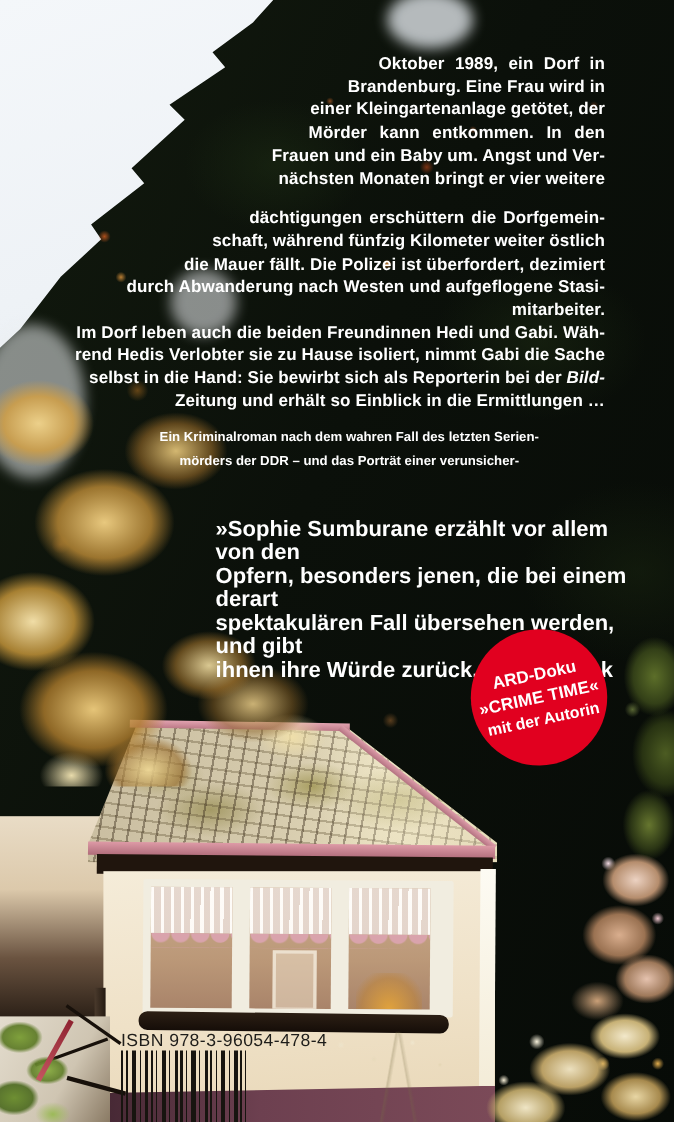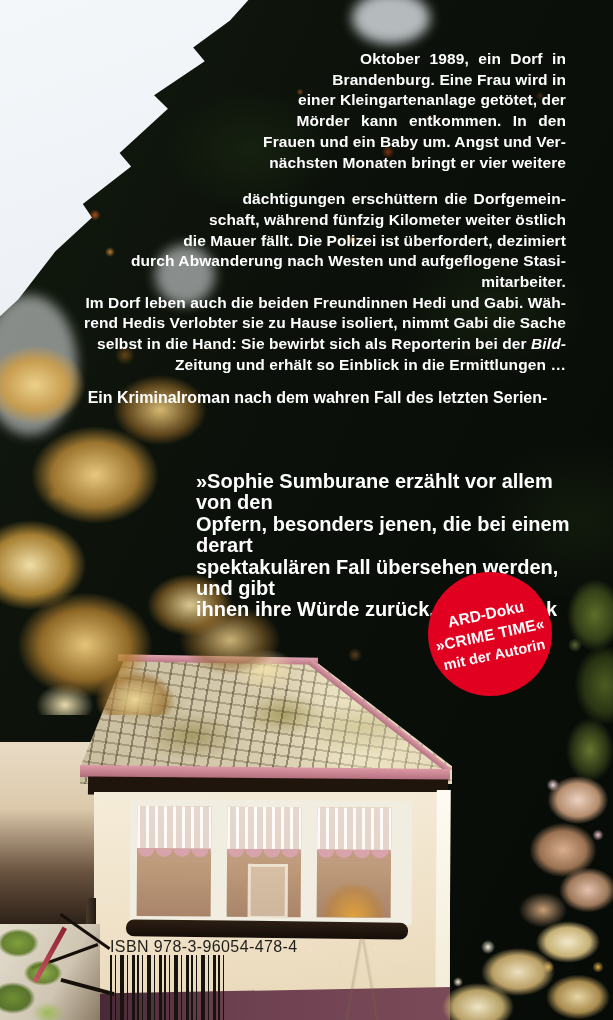--- a/index.html
+++ b/index.html
@@ -118,26 +118,26 @@
     radial-gradient(circle 4px at 60px 25px,#e6d9ba,transparent 70%),
     radial-gradient(circle 4px at 95px 10px,#efe7d0,transparent 70%),
     radial-gradient(circle 3px at 120px 30px,#e2d4b2,transparent 70%),
     linear-gradient(100deg,transparent 48%,rgba(120,110,70,.35) 49%,transparent 51%),
     linear-gradient(80deg,transparent 58%,rgba(120,110,70,.3) 59%,transparent 61%);}
   
   .isbn{left:110px;top:938px;z-index:8;color:#1e1d1a;font-size:16px;letter-spacing:.4px;font-weight:400;}
   .barcode{left:110px;top:955px;width:116px;height:65px;z-index:8;background-image:
     repeating-linear-gradient(90deg,#17140f 0 2px,transparent 2px 5px,#17140f 5px 6px,transparent 6px 10px,#17140f 10px 14px,transparent 14px 17px,#17140f 17px 18px,transparent 18px 22px,#17140f 22px 25px,transparent 25px 27px);}
   
-  .synopsis{right:47px;top:49px;z-index:10;color:#fff;text-align:right;
+  .synopsis{right:63px;top:49px;z-index:10;color:#fff;text-align:right;
     font-size:15.5px;line-height:20.7px;font-weight:700;letter-spacing:.1px;}
   .synopsis .ws1{word-spacing:5px;} .synopsis .ws2{word-spacing:7px;} .synopsis .ws3{word-spacing:2px;margin-top:16px;}
   .synopsis em{font-style:italic;}
   .blurb{left:80px;right:58px;top:387px;z-index:10;color:#fff;text-align:center;
-    font-size:16px;line-height:21.6px;font-weight:700;}
+    font-size:12px;line-height:21.6px;font-weight:700;}
   .quote{left:196px;top:471px;width:376px;z-index:10;color:#fff;text-align:left;
     font-size:20px;line-height:21.4px;font-weight:700;}
   .badge{left:428px;top:572px;width:124px;height:124px;border-radius:50%;z-index:11;
     display:flex;flex-direction:column;align-items:center;justify-content:center;
     transform:rotate(-12deg);color:#fff;font-weight:700;text-align:center;}
   .badge .b1{font-size:15.5px;line-height:21px;}
   .badge .b2{font-size:15.5px;line-height:21px;letter-spacing:.2px;}
   .badge .b3{font-size:14.5px;line-height:20px;}
 </style>
 </head>
@@ -208,20 +208,21 @@
     <div>durch Abwanderung nach Westen und aufgeflogene Stasi-</div>
     <div>mitarbeiter.</div>
     <div>Im Dorf leben auch die beiden Freundinnen Hedi und Gabi. Wäh-</div>
     <div>rend Hedis Verlobter sie zu Hause isoliert, nimmt Gabi die Sache</div>
     <div><span>selbst in die Hand: Sie bewirbt sich als Reporterin bei der</span> <em>Bild-</em></div>
     <div>Zeitung und erhält so Einblick in die Ermittlungen …</div>
   </div>
 
   <div class="abs blurb">
     <div>Ein Kriminalroman nach dem wahren Fall des letzten Serien-</div>
+    <div>mörders der DDR – und das Porträt einer verunsicher-</div>
   </div>
 
   <div class="abs quote">
     <div>»Sophie Sumburane erzählt vor allem von den</div>
     <div>Opfern, besonders jenen, die bei einem derart</div>
     <div>spektakulären Fall übersehen werden, und gibt</div>
     <div>ihnen ihre Würde zurück.« – Zoë Beck</div>
   </div>
 
   <div class="abs badge" style="background: rgb(225, 0, 31);">

